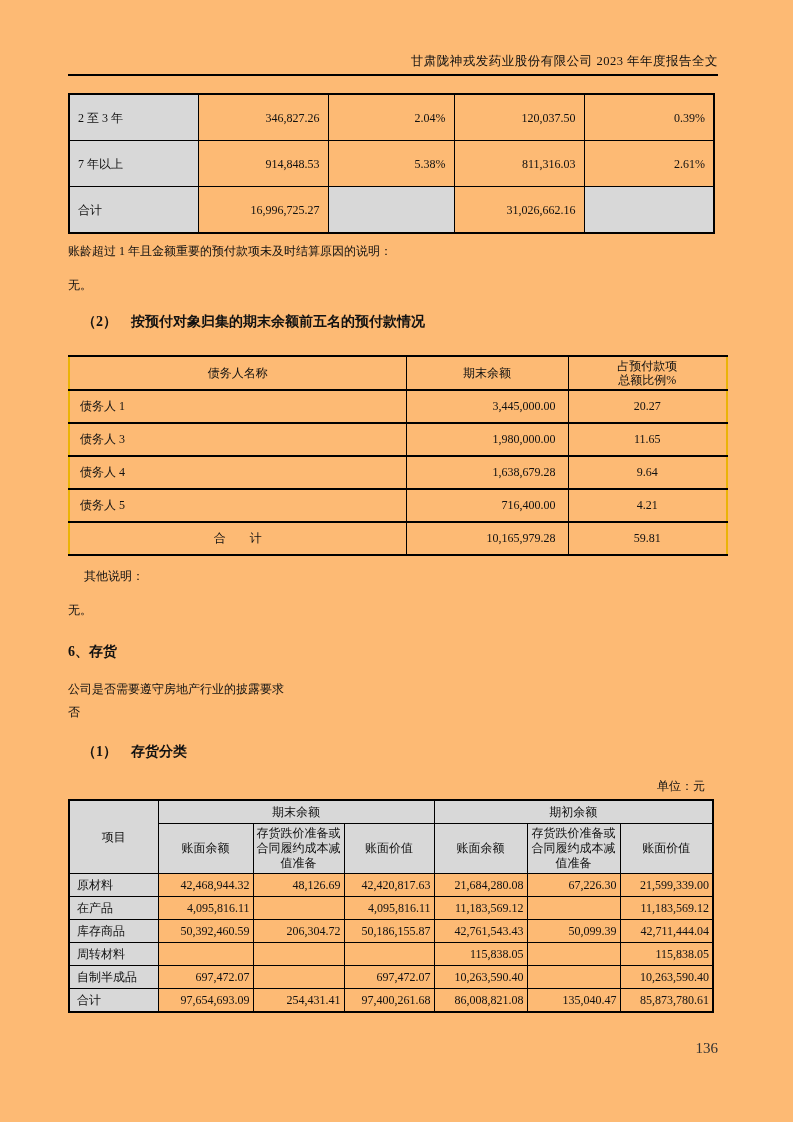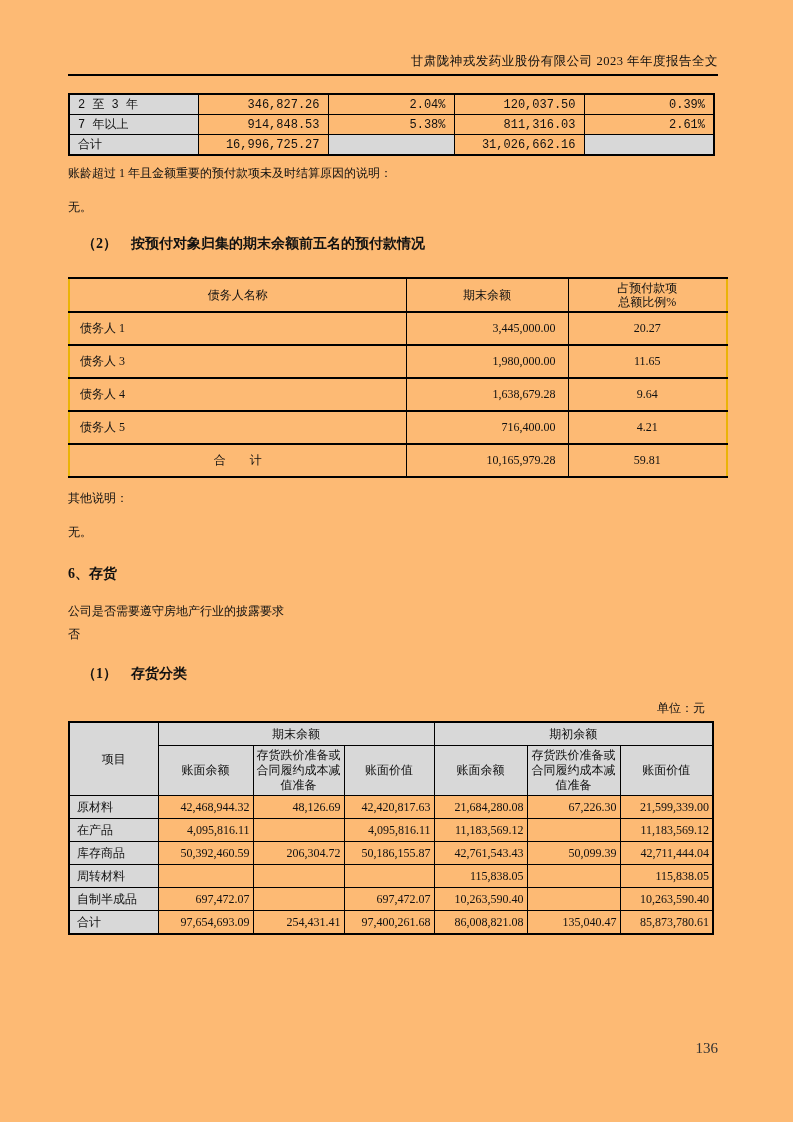--- a/index.html
+++ b/index.html
@@ -20,21 +20,21 @@
   .header-rule{width:650px;height:2px;background:#000;margin-top:4px;}
   
   table{border-collapse:collapse;table-layout:fixed;}
   td,th{border:1px solid #000;vertical-align:middle;overflow:hidden;font-weight:normal;font-size:12px;}
   .shade{background:#d8d8d8;}
   .num{text-align:right;}
   .ctr{text-align:center;}
   .lft{text-align:left;}
   
   .t1{width:645px;border:2px solid #000;margin-top:17px;}
-  .t1 td{padding:1px 8px;height:17px;line-height:16px;font-family:Liberation Mono, monospace;}
+  .t1 td{padding:14px 8px;height:17px;line-height:16px;}
   
   .note{margin-top:9px;line-height:16px;}
   .note-val{margin-top:18px;line-height:16px;}
   .sec-heading{margin-top:19px;font-size:14px;font-weight:bold;line-height:19px;padding-left:14px;}
   .sec-heading .h-txt{margin-left:14px;}
   .big-heading{margin-top:24px;font-size:14px;font-weight:bold;line-height:19px;}
   
   .t2{width:658px;border:2px solid #eab308;margin-top:24px;}
   .t2 th,.t2 td{border-width:2px 1px;}
   .t2 th{height:30px;line-height:14px;padding:1px 4px;text-align:center;}
@@ -140,21 +140,21 @@
         <td class="ctr">4.21</td>
       </tr>
       <tr>
         <td class="ctr">合　　计</td>
         <td class="num">10,165,979.28</td>
         <td class="ctr">59.81</td>
       </tr>
     </tbody>
   </table>
 
-  <div class="note" style="margin-top:12px;">其他说明：</div>
+  <div class="note" style="margin-top:12px;margin-left:16px;">其他说明：</div>
   <div class="note-val">无。</div>
 
   <div class="big-heading">6、存货</div>
   <div class="question">公司是否需要遵守房地产行业的披露要求</div>
   <div class="answer">否</div>
 
   <div class="sec-heading" style="margin-top:22px;">
     <span class="h-num">（1）</span><span class="h-txt">存货分类</span>
   </div>
 

